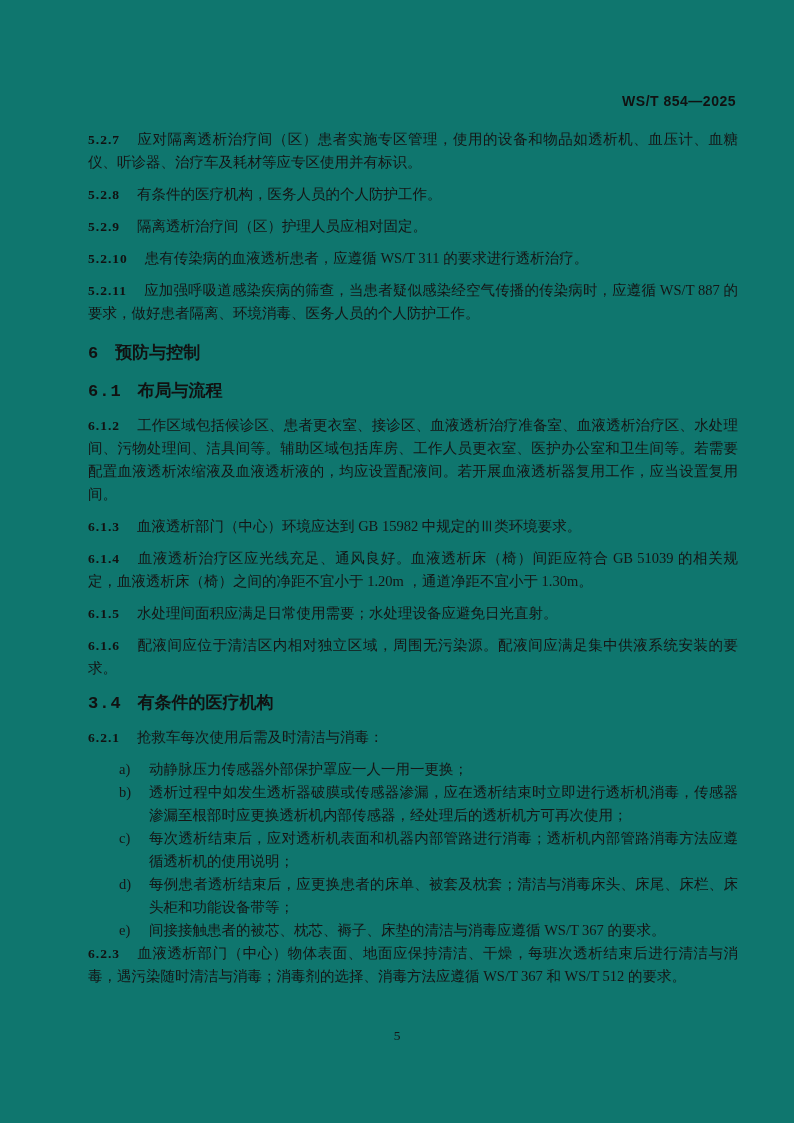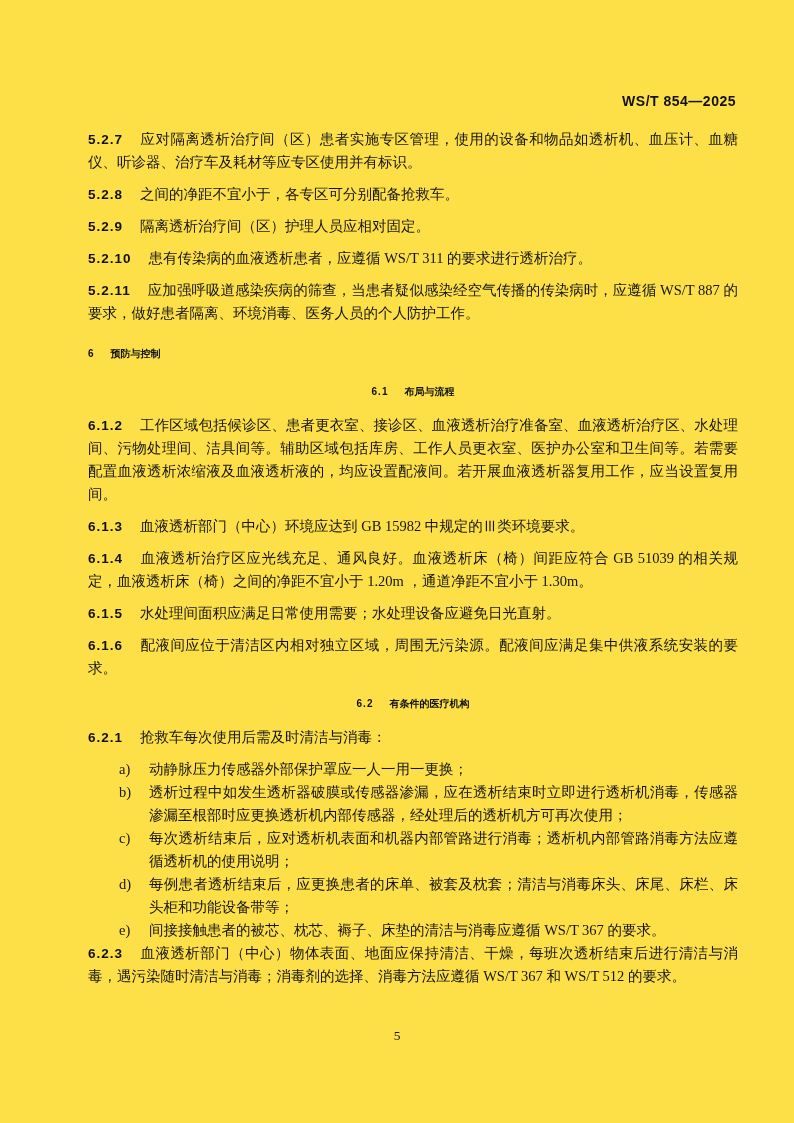--- a/index.html
+++ b/index.html
@@ -4,21 +4,21 @@
 <style>
   html, body {
     margin: 0;
     padding: 0;
     background: #ffffff;
   }
   .page {
     position: relative;
     width: 794px;
     height: 1123px;
-    background: #fde047;
+    background: #0f766e;
     overflow: hidden;
     color: #1a1a1a;
   }
   .page-header {
     position: absolute;
     top: 93px;
     right: 58px;
     font-family: "Liberation Sans", sans-serif;
     font-weight: 700;
     font-size: 14px;
@@ -33,38 +33,38 @@
   }
   .clause {
     font-family: "Liberation Serif", serif;
     font-size: 14.5px;
     line-height: 23px;
     text-align: justify;
     margin: 0 0 9px 0;
     color: #151515;
   }
   .clause .num {
-    font-family: Liberation Sans, sans-serif;
+    font-family: Liberation Serif, serif;
     font-weight: 700;
     font-size: 13.5px;
     letter-spacing: 1px;
     padding-right: 17px;
     white-space: nowrap;
     color: #111;
   }
   .heading1, .heading2 {
-    font-family: Liberation Sans, sans-serif;
+    font-family: Liberation Mono, monospace;
     font-weight: 700;
-    font-size: 10px;
+    font-size: 17px;
     line-height: 23px;
     color: #111;
     text-align: left;
   }
   .heading1 { margin: 17px 0 15px 0; }
-  .heading2 { margin: 12px 0 11px 0; text-align: center; }
+  .heading2 { margin: 12px 0 11px 0; }
   .heading1 .num, .heading2 .num {
     letter-spacing: 1px;
     padding-right: 16px;
   }
   .items { margin: 0; }
   .item {
     display: flex;
     font-family: "Liberation Serif", serif;
     font-size: 14.5px;
     line-height: 23px;
@@ -92,32 +92,32 @@
 </style>
 </head>
 <body>
 
 <div class="page">
 
   <div class="page-header">WS/T 854—2025</div>
 
   <div class="content" id="content-root">
       <div class="clause"><span class="num">5.2.7</span><span class="txt">应对隔离透析治疗间（区）患者实施专区管理，使用的设备和物品如透析机、血压计、血糖仪、听诊器、治疗车及耗材等应专区使用并有标识。</span></div>
-      <div class="clause"><span class="num">5.2.8</span><span class="txt">之间的净距不宜小于，各专区可分别配备抢救车。</span></div>
+      <div class="clause"><span class="num">5.2.8</span><span class="txt">有条件的医疗机构，医务人员的个人防护工作。</span></div>
       <div class="clause"><span class="num">5.2.9</span><span class="txt">隔离透析治疗间（区）护理人员应相对固定。</span></div>
       <div class="clause"><span class="num">5.2.10</span><span class="txt">患有传染病的血液透析患者，应遵循 WS/T 311 的要求进行透析治疗。</span></div>
       <div class="clause"><span class="num">5.2.11</span><span class="txt">应加强呼吸道感染疾病的筛查，当患者疑似感染经空气传播的传染病时，应遵循 WS/T 887 的要求，做好患者隔离、环境消毒、医务人员的个人防护工作。</span></div>
       <div class="heading1"><span class="num">6</span><span class="txt">预防与控制</span></div>
       <div class="heading2"><span class="num">6.1</span><span class="txt">布局与流程</span></div>
       <div class="clause"><span class="num">6.1.2</span><span class="txt">工作区域包括候诊区、患者更衣室、接诊区、血液透析治疗准备室、血液透析治疗区、水处理间、污物处理间、洁具间等。辅助区域包括库房、工作人员更衣室、医护办公室和卫生间等。若需要配置血液透析浓缩液及血液透析液的，均应设置配液间。若开展血液透析器复用工作，应当设置复用间。</span></div>
       <div class="clause"><span class="num">6.1.3</span><span class="txt">血液透析部门（中心）环境应达到 GB 15982 中规定的Ⅲ类环境要求。</span></div>
       <div class="clause"><span class="num">6.1.4</span><span class="txt">血液透析治疗区应光线充足、通风良好。血液透析床（椅）间距应符合 GB 51039 的相关规定，血液透析床（椅）之间的净距不宜小于 1.20m ，通道净距不宜小于 1.30m。</span></div>
       <div class="clause"><span class="num">6.1.5</span><span class="txt">水处理间面积应满足日常使用需要；水处理设备应避免日光直射。</span></div>
       <div class="clause"><span class="num">6.1.6</span><span class="txt">配液间应位于清洁区内相对独立区域，周围无污染源。配液间应满足集中供液系统安装的要求。</span></div>
-      <div class="heading2"><span class="num">6.2</span><span class="txt">有条件的医疗机构</span></div>
+      <div class="heading2"><span class="num">3.4</span><span class="txt">有条件的医疗机构</span></div>
       <div class="clause"><span class="num">6.2.1</span><span class="txt">抢救车每次使用后需及时清洁与消毒：</span></div>
       <div class="items">
         <div class="item">
           <span class="item-label">a)</span>
           <span class="item-text">动静脉压力传感器外部保护罩应一人一用一更换；</span>
         </div>
         <div class="item">
           <span class="item-label">b)</span>
           <span class="item-text">透析过程中如发生透析器破膜或传感器渗漏，应在透析结束时立即进行透析机消毒，传感器渗漏至根部时应更换透析机内部传感器，经处理后的透析机方可再次使用；</span>
         </div>

